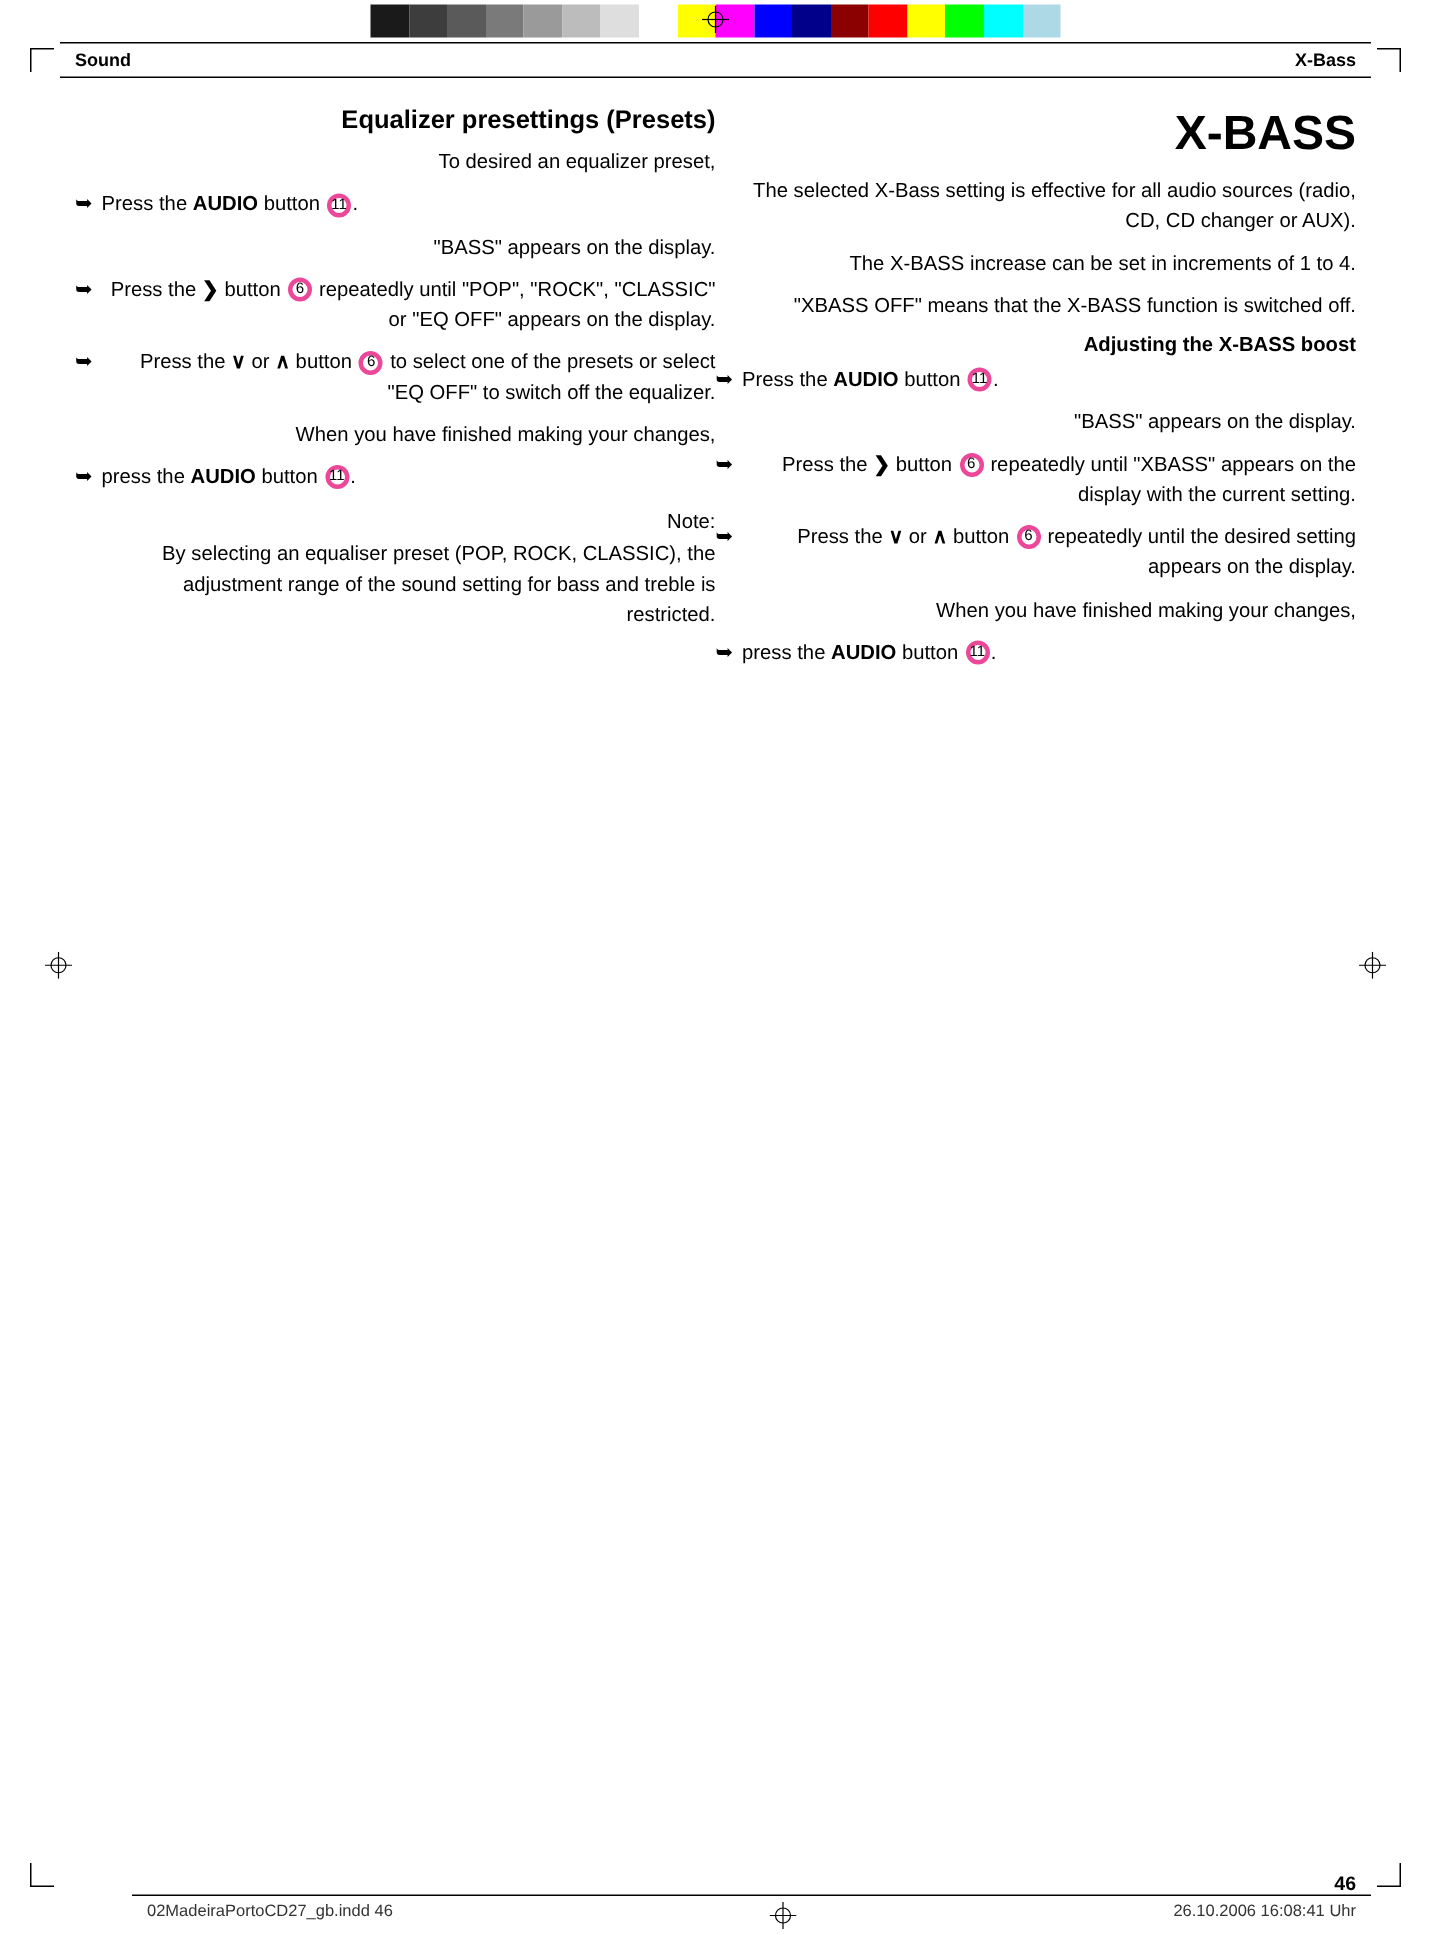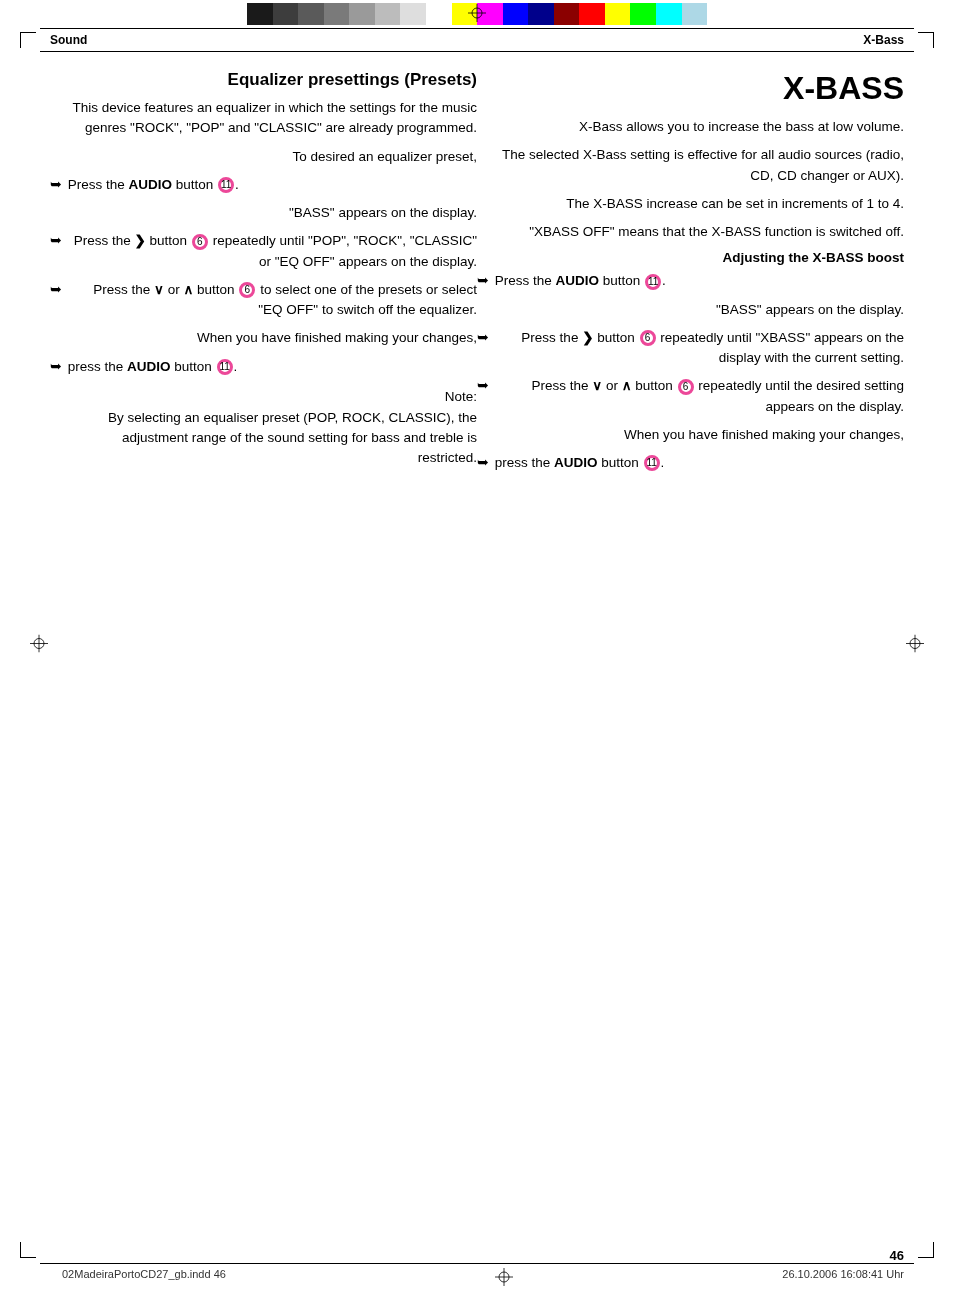--- a/index.html
+++ b/index.html
@@ -171,21 +171,20 @@
       margin: 0 40px;
       margin-top: auto;
     }
 
     .page-footer {
       display: flex;
       justify-content: space-between;
       padding: 4px 50px;
       font-size: 11px;
       color: #333;
-      margin-left: 12px;
     }
 
     .page-number {
       font-size: 13px;
       font-weight: bold;
       padding: 10px 50px 0 50px;
     }
 
     
     .corner-tl, .corner-tr, .corner-bl, .corner-br {
@@ -206,20 +205,21 @@
       flex-direction: column;
       text-align: right;
     }
 
     .content-area {
       flex: 1;
     }
 
     .bottom-section {
       margin-top: auto;
+      padding-left: 48px;
     }
 
     
     .side-crosshair-left {
       position: absolute;
       left: 30px;
       top: 50%;
       transform: translateY(-50%);
     }
     .side-crosshair-right {
@@ -292,21 +292,20 @@
     <span>Sound</span>
     <span>X-Bass</span>
   </div>
   <hr class="page-header-rule">
 
   <div class="main-content content-area">
 
     <div class="left-column">
       <div class="section-title">Equalizer presettings (Presets)</div>
 
-      <p>This device features an equalizer in which the settings for the music genres "ROCK", "POP" and "CLASSIC" are already programmed.</p>
 
       <p>To desired an equalizer preset,</p>
 
       <div class="instruction-item">
         <span class="arrow-icon">➥</span>
         <span class="instruction-text">
           Press the <span class="bold">AUDIO</span> button <span class="circle-num">11</span>.
         </span>
       </div>
 
@@ -337,21 +336,20 @@
 
       <div class="note-box">
         <div class="note-label">Note:</div>
         <div class="note-text">By selecting an equaliser preset (POP, ROCK, CLASSIC), the adjustment range of the sound setting for bass and treble is restricted.</div>
       </div>
     </div>
 
     <div class="right-column">
       <div class="section-title-large">X-BASS</div>
 
-      <p>X-Bass allows you to increase the bass at low volume.</p>
       <p>The selected X-Bass setting is effective for all audio sources (radio, CD, CD changer or AUX).</p>
       <p>The X-BASS increase can be set in increments of 1 to 4.</p>
       <p>"XBASS OFF" means that the X-BASS function is switched off.</p>
 
       <div class="subsection-title">Adjusting the X-BASS boost</div>
 
       <div class="instruction-item">
         <span class="arrow-icon">➥</span>
         <span class="instruction-text">
           Press the <span class="bold">AUDIO</span> button <span class="circle-num">11</span>.

